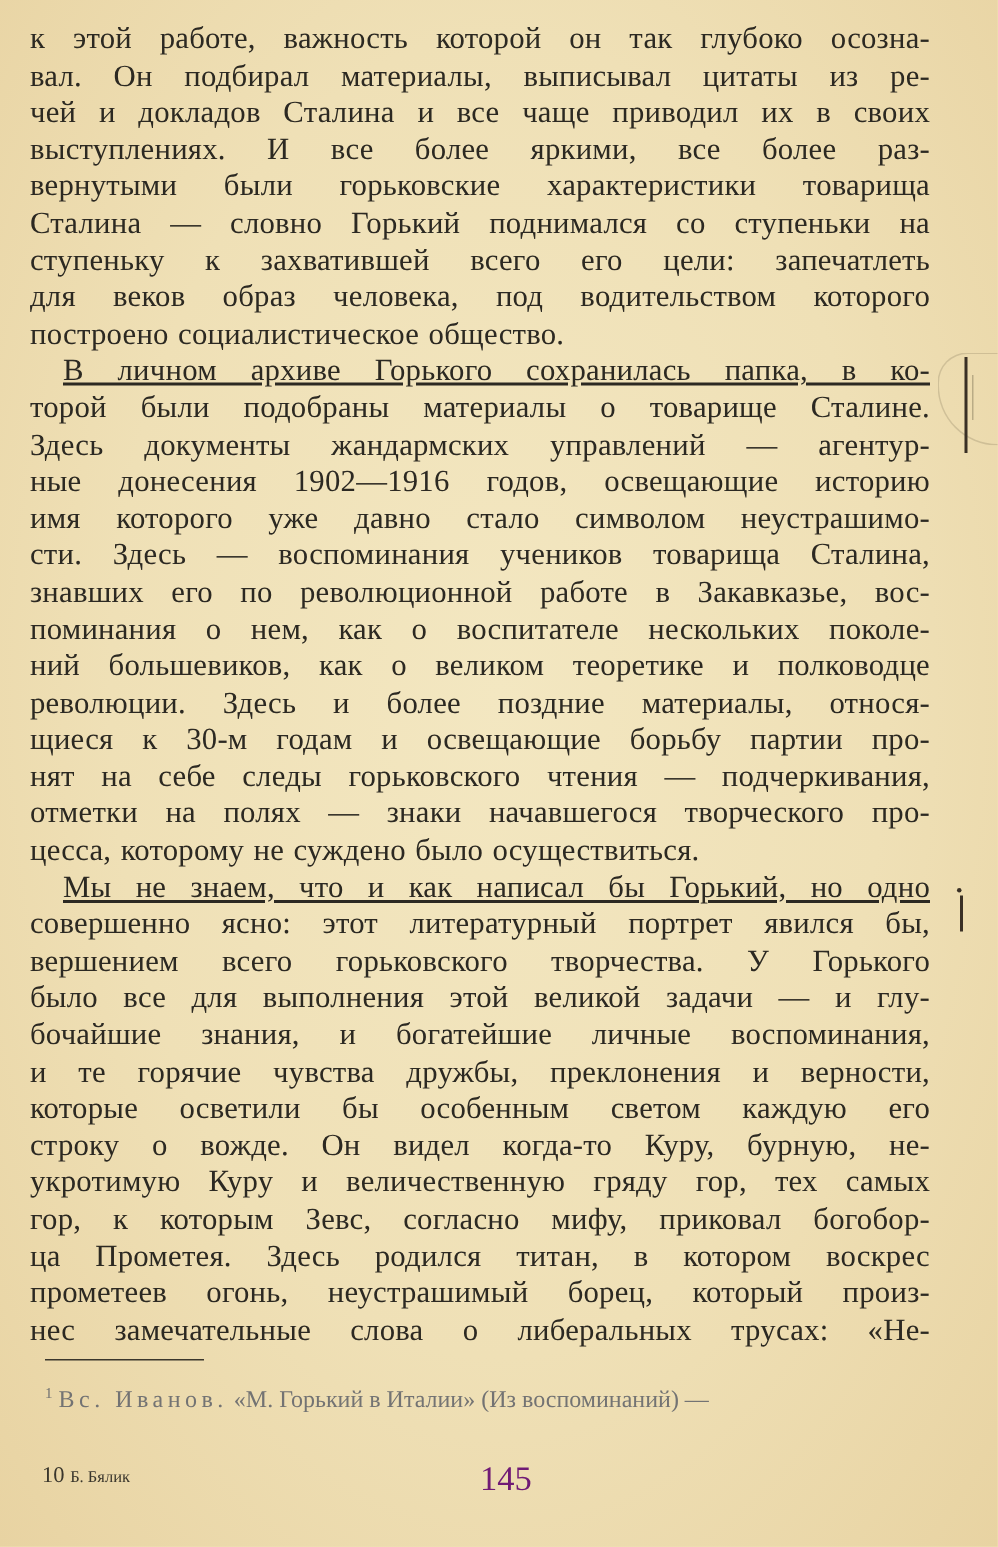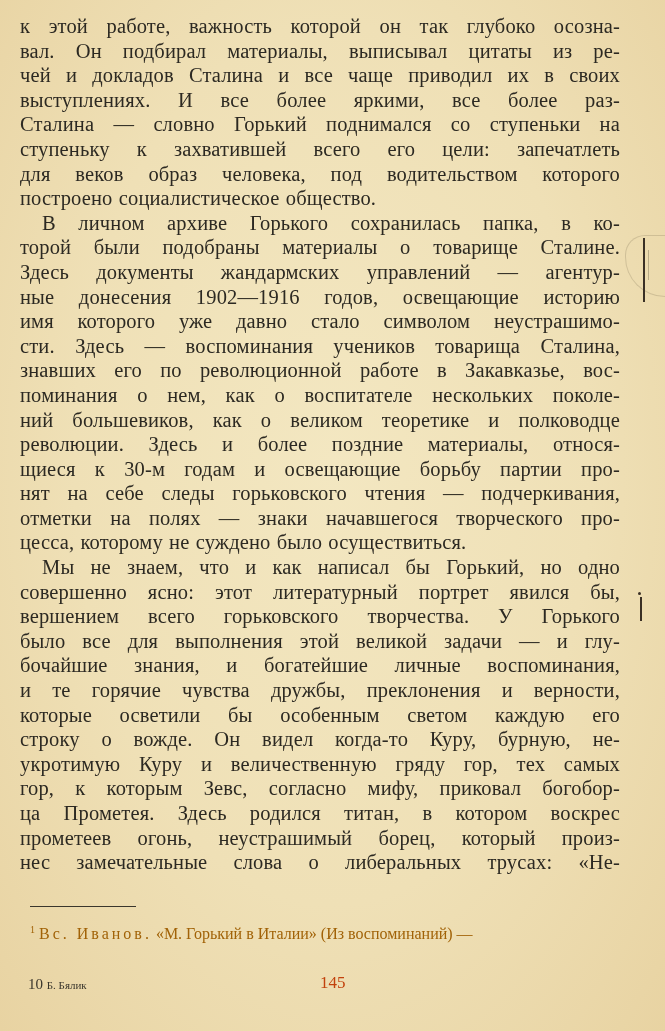--- a/index.html
+++ b/index.html
@@ -20,40 +20,40 @@
     text-align: justify;
     letter-spacing: 0.15px;
     word-spacing: 1px;
     margin: 0;
   }
   .para {
     margin: 0;
     text-align-last: justify;
   }
   .para.last-line-left { text-align-last: left; }
-  .para.indent { text-indent: 22px; }
+  .para.indent { text-indent: 22px; text-decoration: underline; }
   .sup { font-size: 12px; vertical-align: 8px; }
   .footnote-rule {
     position: absolute; left: 30px; top: 906px;
     width: 106px; height: 1px; background: #3a362c;
   }
   .footnote {
     position: absolute; left: 30px; top: 920px; width: 590px;
-    font-size: 16px; line-height: 19px; color: #a16207;
+    font-size: 16px; line-height: 19px; color: #737373;
   }
   .footnote .fn-num { font-size: 10px; vertical-align: 6px; margin-right: 4px; }
   .footnote .spaced { letter-spacing: 3px; }
   .signature {
     position: absolute; left: 28px; top: 976px;
     font-size: 15px; color: #3a362c;
   }
   .signature .small { font-size: 11px; margin-top: 30px; }
   .page-number {
     position: absolute; left: 320px; top: 973px;
-    font-size: 17px; color: #c2410c;
+    font-size: 23px; color: #701a75;
   }
   .margin-mark {
     position: absolute; background: #3a3025;
   }
   .mm1 { left: 643px; top: 238px; width: 2px; height: 64px; }
   .mm1b { left: 648px; top: 250px; width: 1px; height: 30px; background: #b9ab85; }
   .mm2 { left: 640px; top: 597px; width: 2px; height: 24px; }
   .dot { position:absolute; left: 638px; top: 592px; width: 3px; height: 3px; border-radius: 50%; background:#3a3025; }
   .pencil {
     position: absolute; left: 625px; top: 235px; width: 40px; height: 60px;
@@ -71,20 +71,21 @@
 <div class="dot"></div>
 
 <div class="page">
   <div class="body-text">
 
     <div class="para">
       <div class="para">к этой работе, важность которой он так глубоко осозна-</div>
       <div class="para">вал. Он подбирал материалы, выписывал цитаты из ре-</div>
       <div class="para">чей и докладов Сталина и все чаще приводил их в своих</div>
       <div class="para">выступлениях. И все более яркими, все более раз-</div>
+      <div class="para">вернутыми были горьковские характеристики товарища</div>
       <div class="para">Сталина — словно Горький поднимался со ступеньки на</div>
       <div class="para">ступеньку к захватившей всего его цели: запечатлеть</div>
       <div class="para">для веков образ человека, под водительством которого</div>
       <div class="para last-line-left">построено социалистическое общество.</div>
     </div>
 
     <div class="para">
       <div class="para indent">В личном архиве Горького сохранилась папка, в ко-</div>
       <div class="para">торой были подобраны материалы о товарище Сталине.</div>
       <div class="para">Здесь документы жандармских управлений — агентур-</div>

